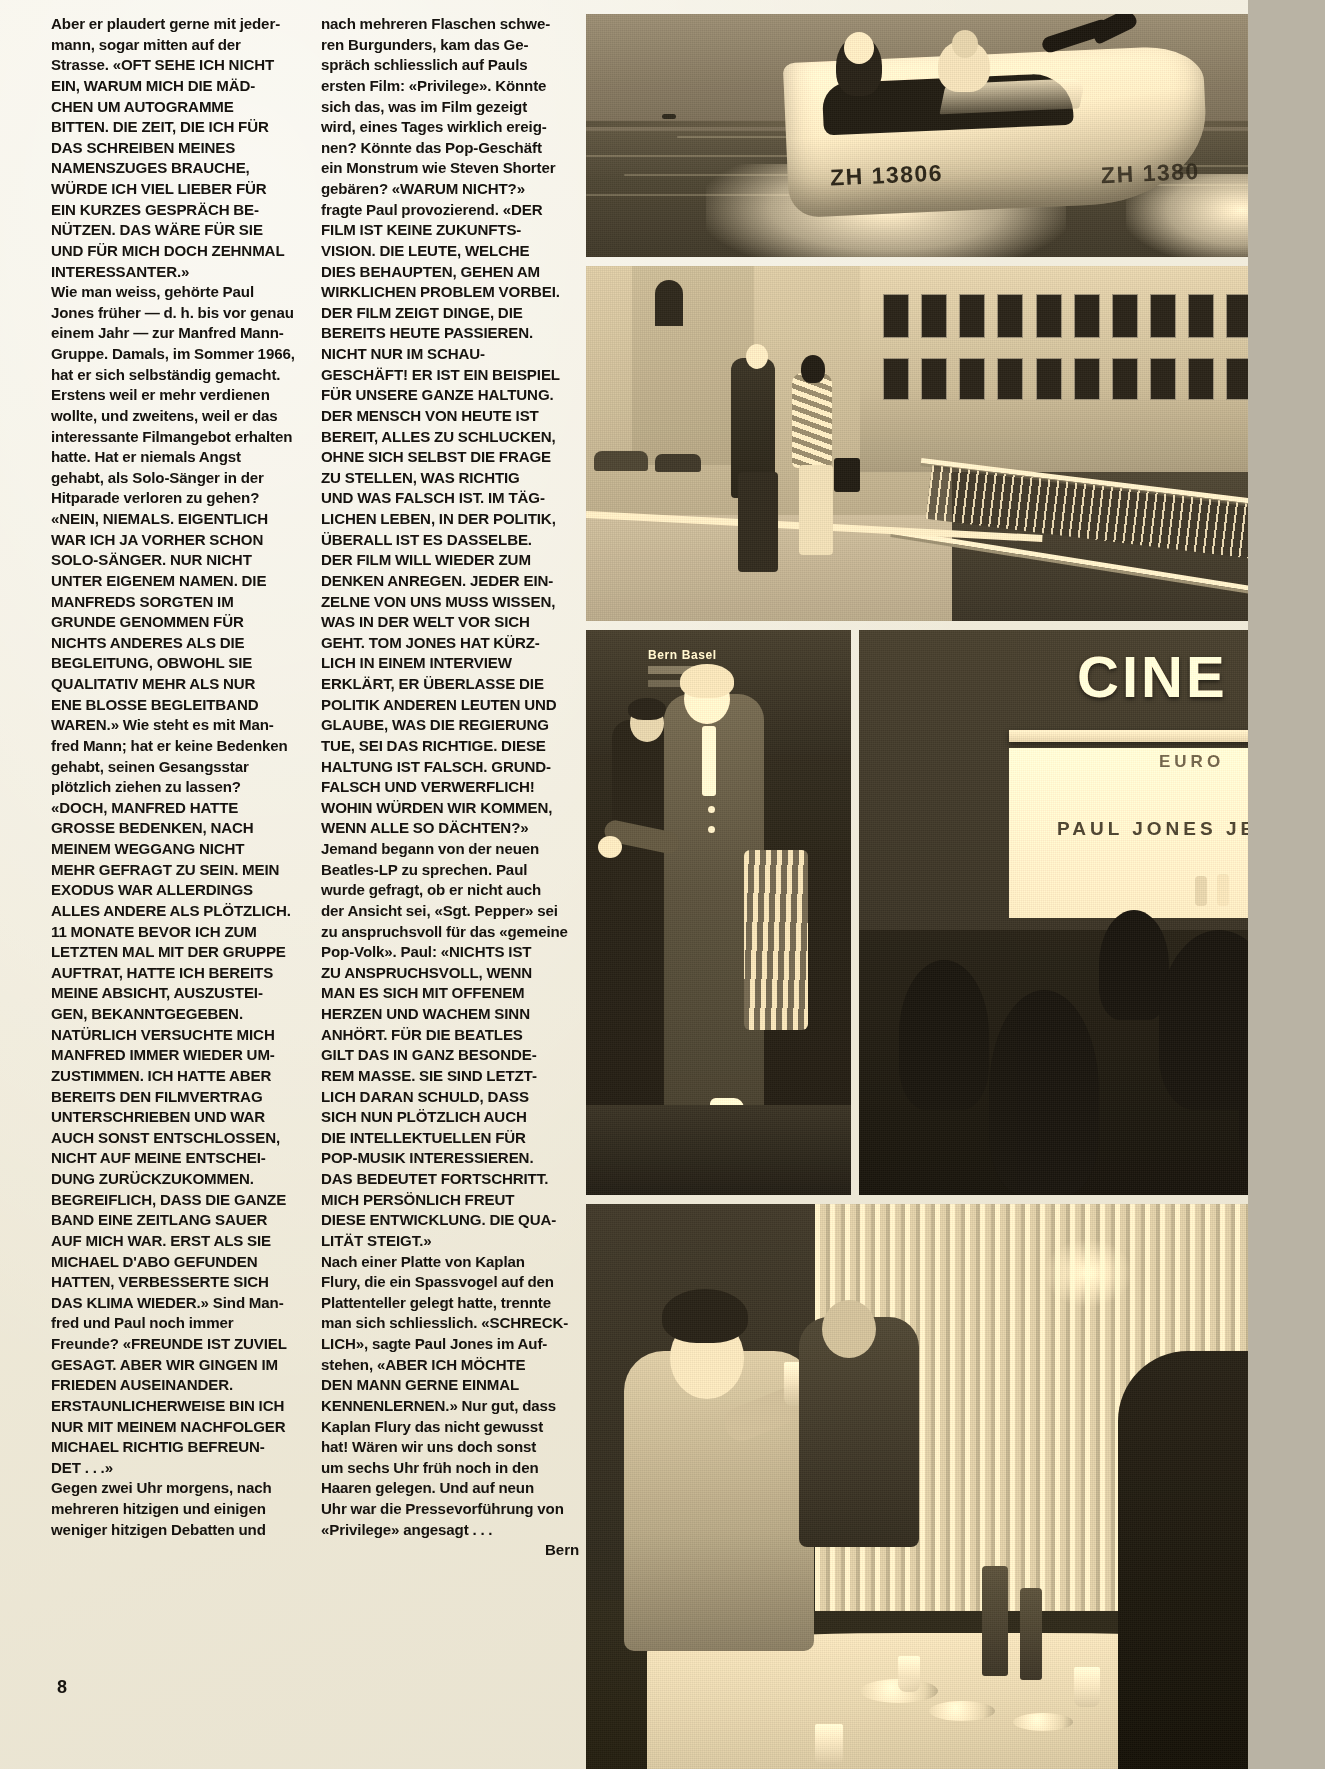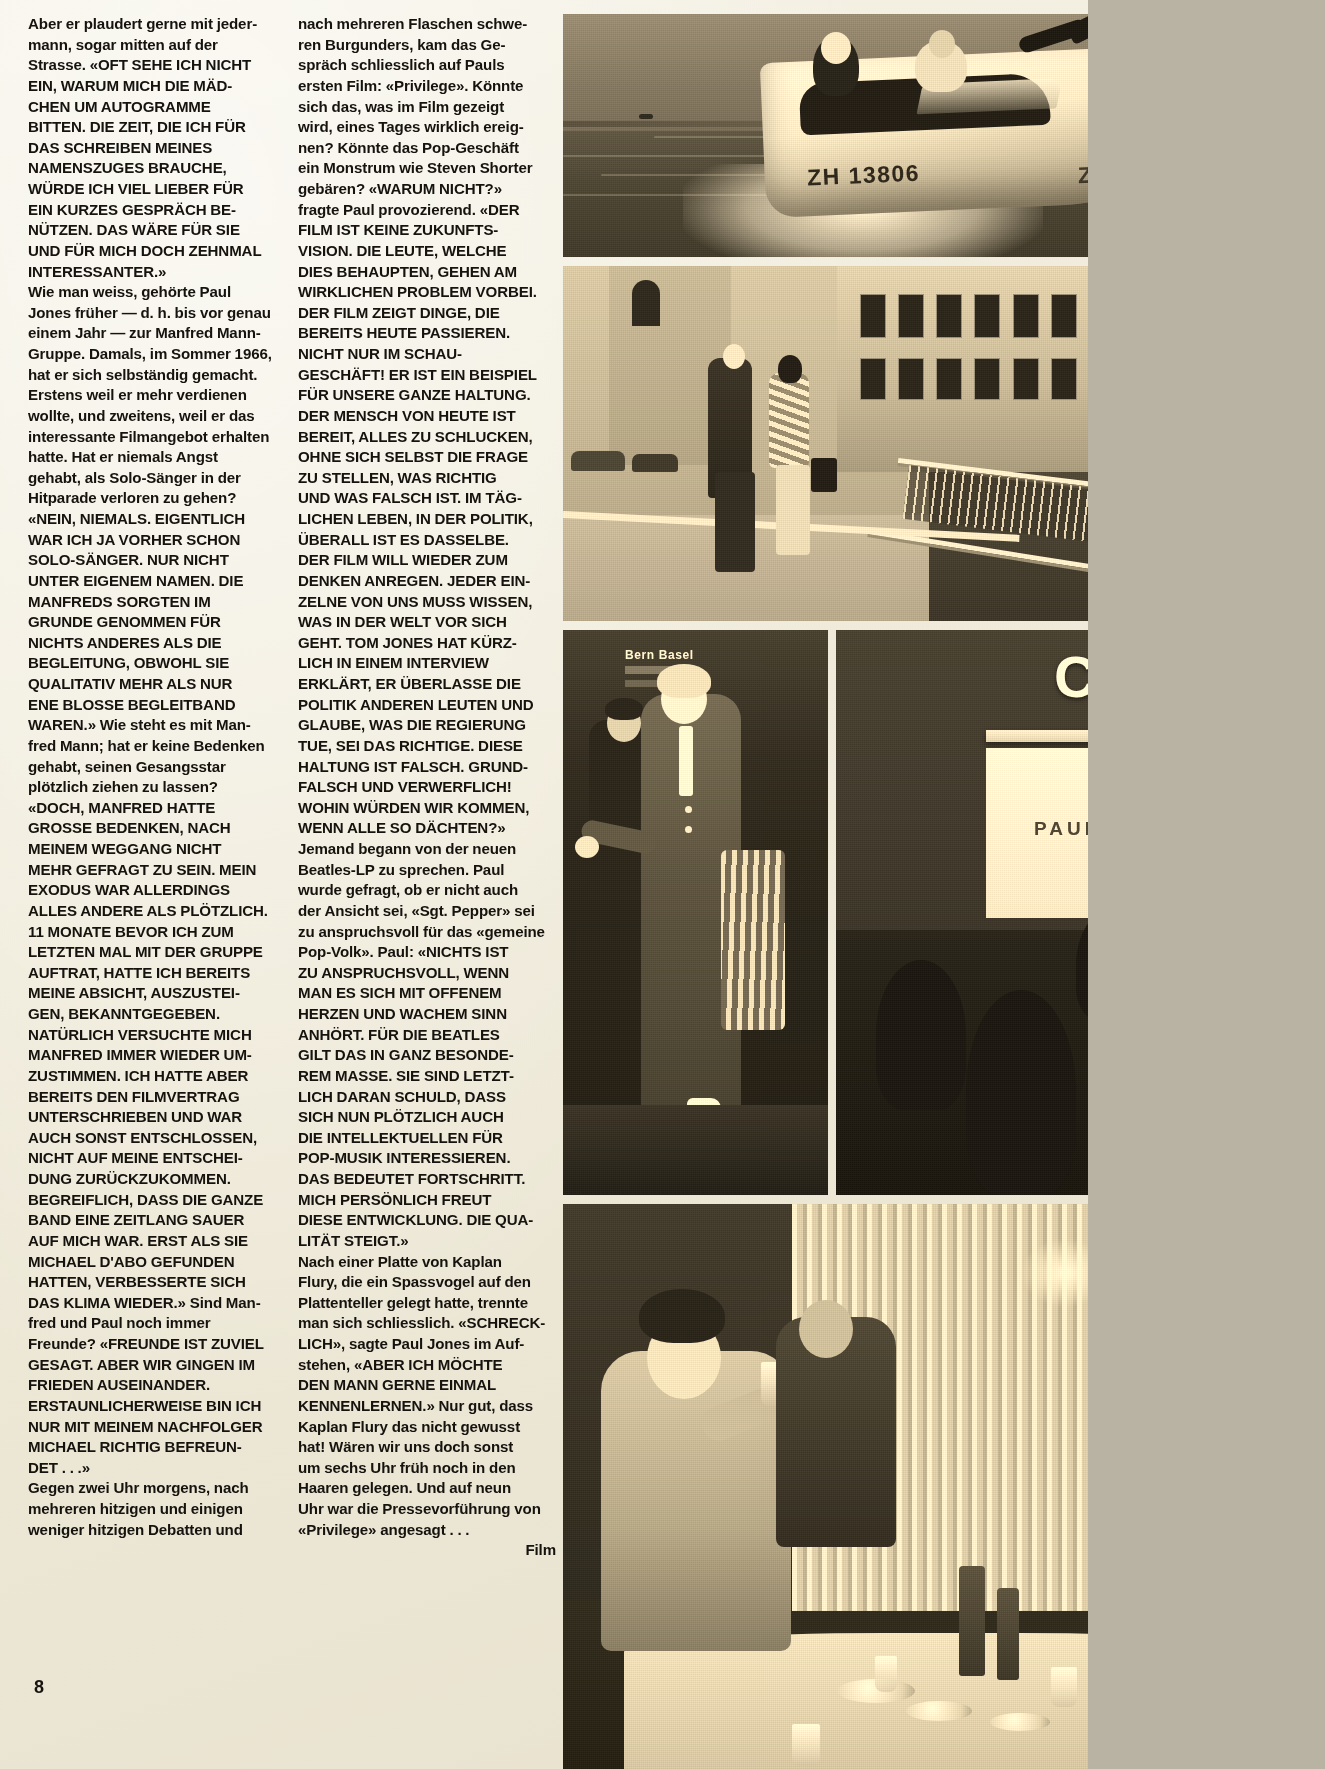--- a/index.html
+++ b/index.html
@@ -7,24 +7,25 @@
   html, body {
     margin: 0;
     padding: 0;
     background: #b9b3a4;
   }
   body {
     font-family: "Liberation Sans", sans-serif;
   }
   .page {
     position: relative;
-    width: 1088px;
+    width: 1248px;
     height: 1769px;
     background: #f2efe2;
     overflow: hidden;
+    padding-left: 23px;
   }
   
   .page::before {
     content: "";
     position: absolute;
     inset: 0;
     background:
       radial-gradient(ellipse at 20% 12%, rgba(255,255,255,0.55), rgba(255,255,255,0) 55%),
       linear-gradient(160deg, #f5f2e6 0%, #efead9 45%, #e8e2cf 100%);
     pointer-events: none;
@@ -431,21 +432,21 @@
 LICH», sagte Paul Jones im Auf-
 stehen, «ABER ICH MÖCHTE
 DEN MANN GERNE EINMAL
 KENNENLERNEN.» Nur gut, dass
 Kaplan Flury das nicht gewusst
 hat! Wären wir uns doch sonst
 um sechs Uhr früh noch in den
 Haaren gelegen. Und auf neun
 Uhr war die Pressevorführung von
 «Privilege» angesagt . . .</p>
-        <p class="sig">Film</p>
+        <p class="sig">Bern</p>
       </div>
     </div>
 
     <div class="page-number">8</div>
 
     <div class="photo" id="photo-boat">
       <div class="boat-sky"></div>
       <div class="boat-water"></div>
 
       <div class="water-streak" style="left:0;   top:58%; width:30%;"></div>

